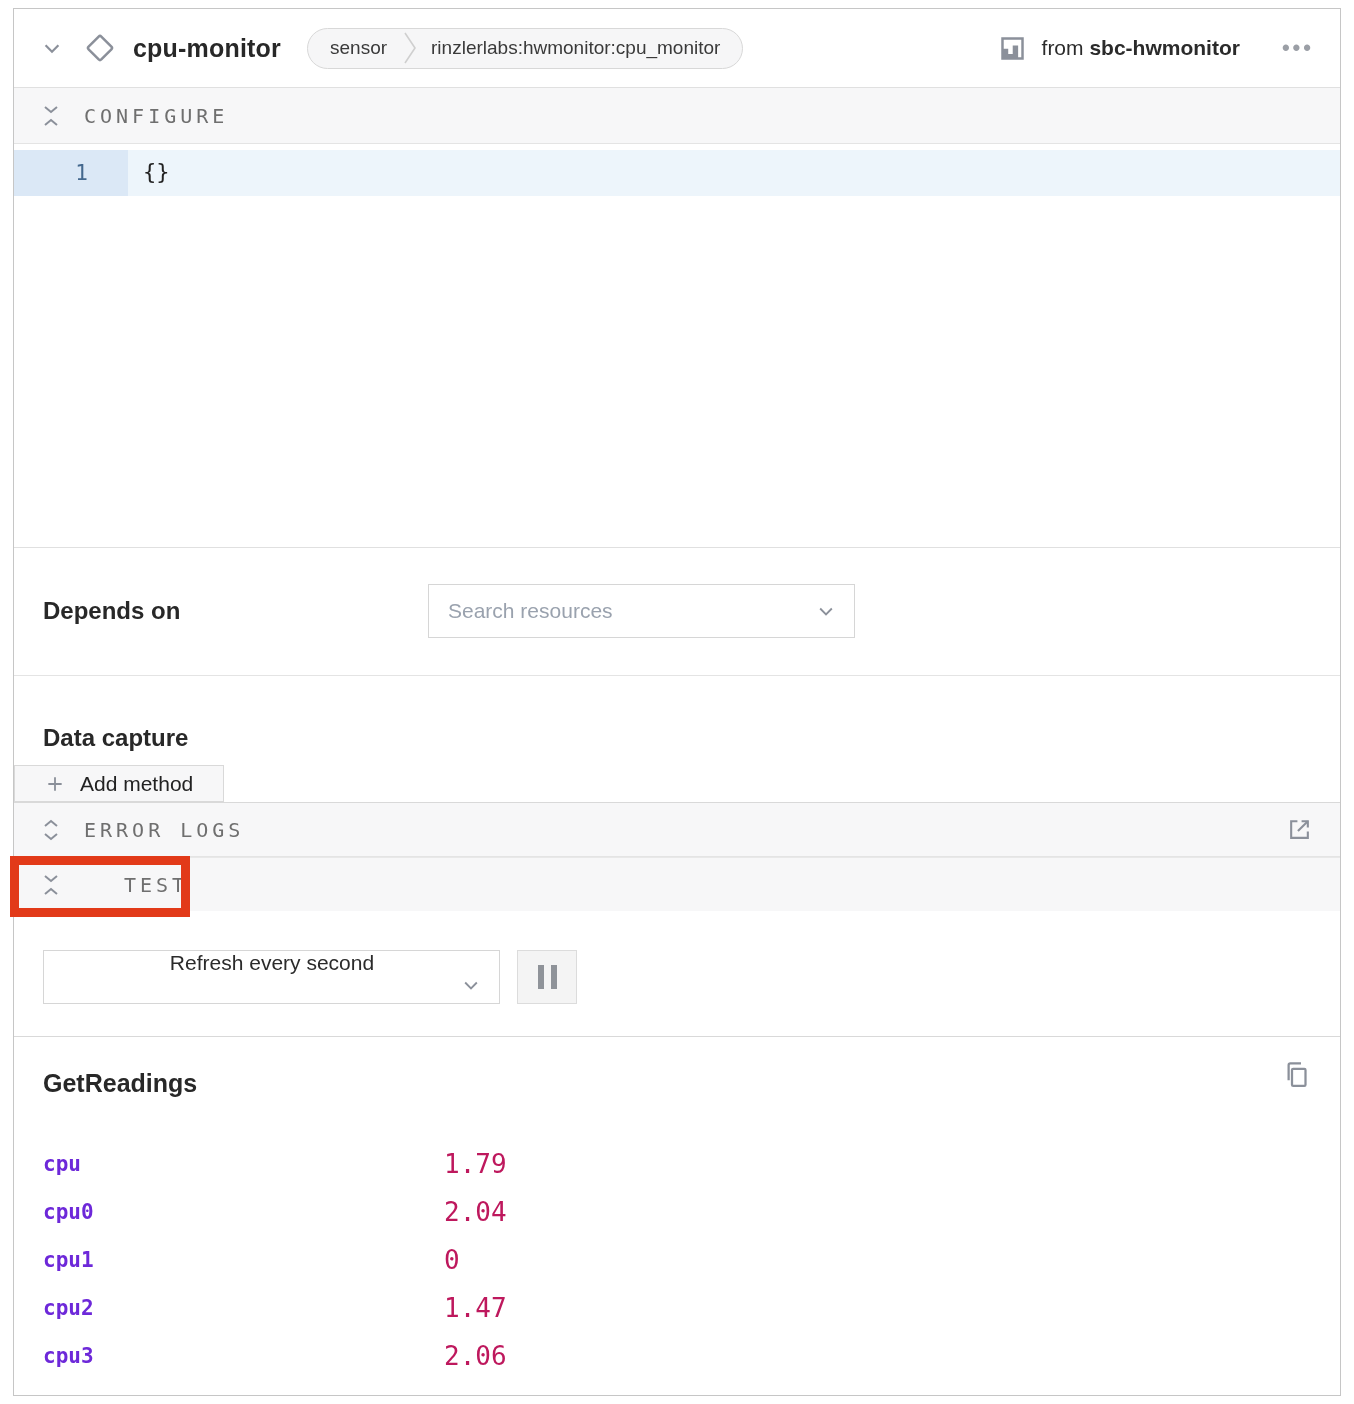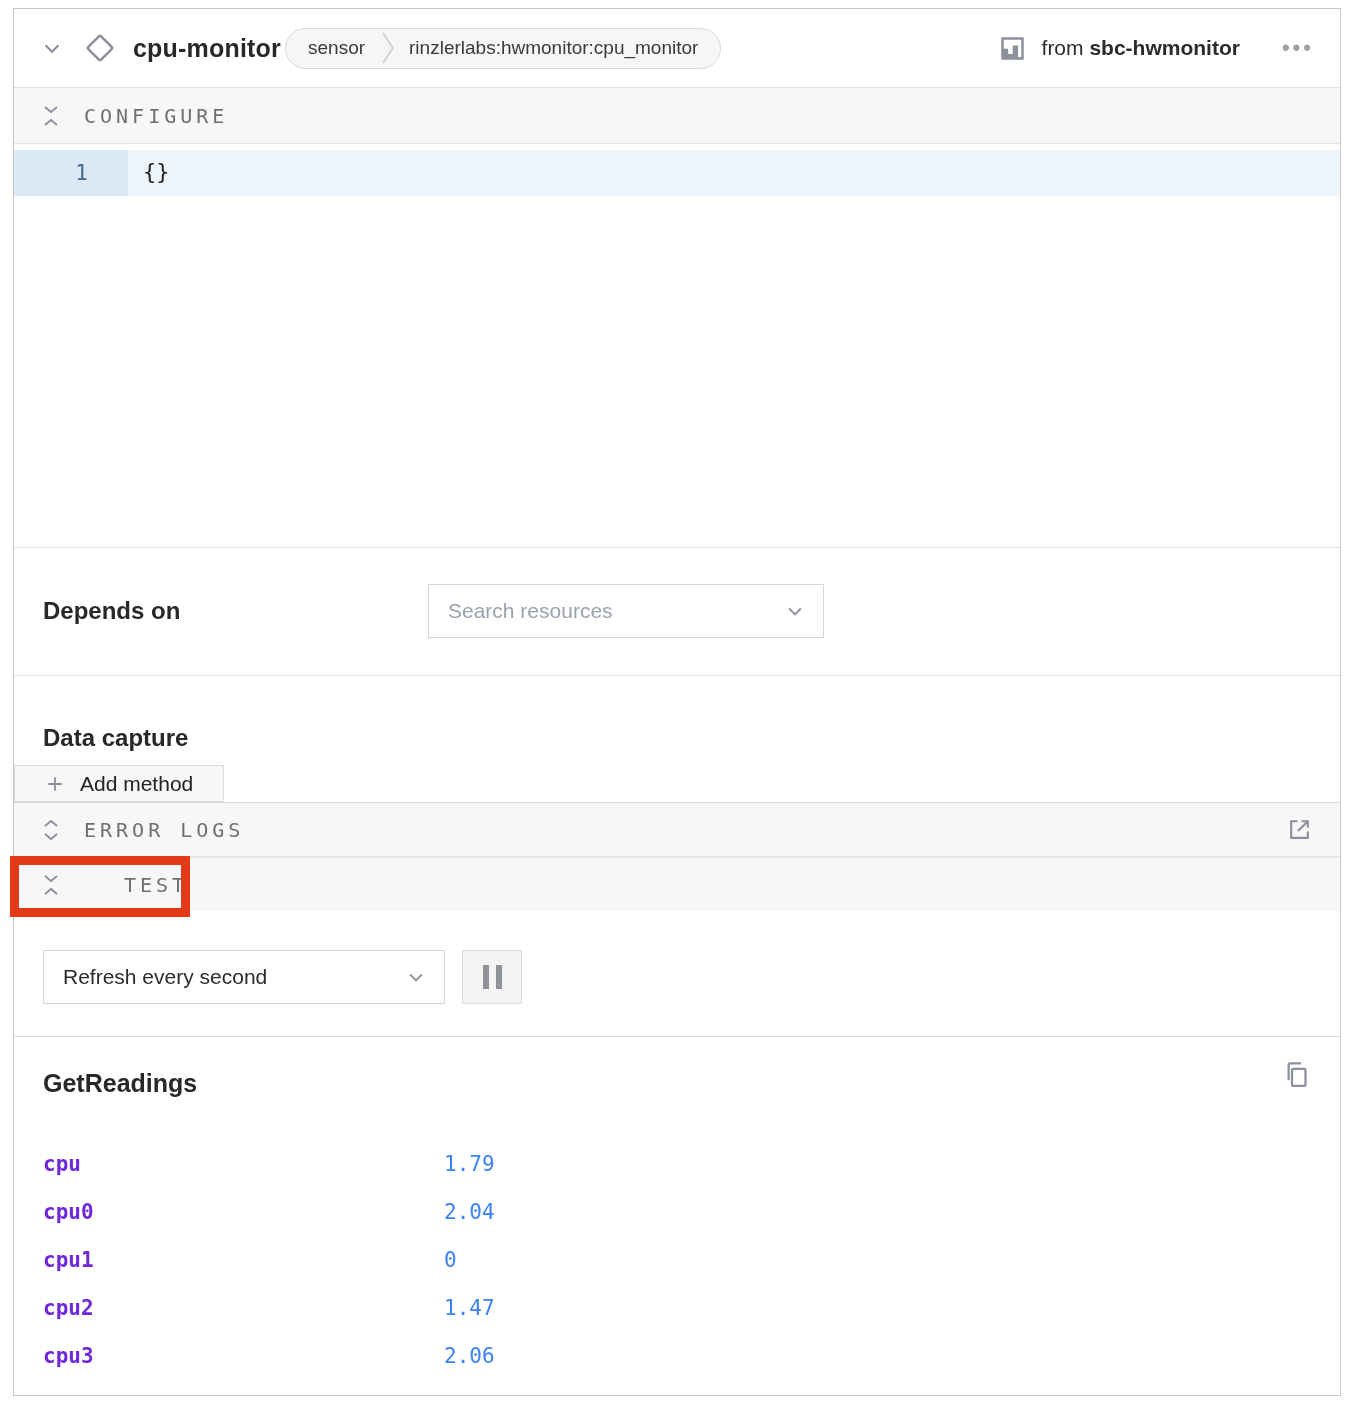--- a/index.html
+++ b/index.html
@@ -5,21 +5,21 @@
   * { margin:0; padding:0; box-sizing:border-box; }
   html,body { width:1354px; height:1404px; background:#ffffff;
     font-family:"Liberation Sans", sans-serif; color:#282828; }
   .panel { position:absolute; left:13px; top:8px; width:1328px; height:1388px;
     border:1.5px solid #c6c6c6; background:#fff; display:flex; flex-direction:column; }
 
   
   .hdr { height:78px; flex:0 0 78px; display:flex; align-items:center; padding:0 26px 0 27px; }
   .hdr .chev { width:22px; height:22px; color:#8b909a; margin-right:22px; cursor:pointer; }
   .hdr .diamond { width:30px; height:30px; color:#8b909a; margin-right:18px; }
-  .hdr-title { font-size:25px; font-weight:bold; letter-spacing:.2px; margin-right:4px; }
+  .hdr-title { font-size:25px; font-weight:bold; letter-spacing:.2px; margin-right:26px; }
   .pill { display:flex; align-items:center; height:41px; border:1px solid #d8d8d8;
     background:#f6f6f7; border-radius:21px; padding:0 22px; font-size:19px; color:#3a3a3a; }
   .pill .sep { width:14px; height:34px; margin:0 14px 0 16px; color:#cfcfcf; }
   .hdr-right { margin-left:auto; display:flex; align-items:center; }
   .part-icon { width:27px; height:27px; margin-right:16px; }
   .from-txt { font-size:21px; color:#2b2b2b; }
   .from-txt b { font-weight:bold; }
   .dots { margin-left:42px; color:#9b9fa6; letter-spacing:3px; font-size:22px;
     font-weight:bold; cursor:pointer; line-height:10px; }
 
@@ -40,53 +40,53 @@
     line-height:46px; }
   .code-body { flex:1; background:#edf5fb; font-family:"DejaVu Sans Mono", monospace;
     font-size:22px; line-height:44px; padding-left:15px; color:#222; }
 
   
   .form-row { flex:0 0 128px; height:128px; display:flex; align-items:flex-start;
     border-top:1px solid #e4e4e4; padding-top:36px; }
   .form-row:first-of-type { border-top:none; }
   .form-label { width:414px; padding-left:29px; font-size:24px; font-weight:bold;
     line-height:54px; }
-  .select { width:396px; height:54px; border:1px solid #d6d6d6; background:#fff;
+  .select { width:427px; height:54px; border:1px solid #d6d6d6; background:#fff;
     display:flex; align-items:center; padding:0 18px 0 19px; cursor:pointer; }
   .select .ph { font-size:21px; color:#9aa2ae; }
   .select .val { font-size:21px; color:#2b2b2b; }
   .select .sel-chev { margin-left:auto; width:20px; height:20px; color:#8b909a; }
   .btn { height:59px; display:inline-flex; align-items:center; border:1px solid #d9d9d9;
     background:#f7f7f8; padding:0 30px; cursor:pointer; }
   .btn .plus { width:20px; height:20px; color:#8b909a; margin-right:15px; }
   .btn-label { font-size:21px; color:#222; }
 
   .bar.errorlogs { border-top:1px solid #d9d9d9; }
   .bar.test { height:54px; flex:0 0 54px; border-top:1px solid #e8e8e8; border-bottom:none;gap:40px; }
 
   
   .test-controls { flex:0 0 126px; height:126px; background:#fff; display:flex;
     align-items:flex-start; padding:39px 0 0 29px; border-bottom:1px solid #d9d9d9; }
-  .refresh-select { width:402px; }
+  .refresh-select { width:457px;flex-direction:column; }
   .pause-btn { width:60px; height:54px; margin-left:17px; background:#f4f4f4;
     border:1px solid #dcdcdc; display:flex; align-items:center; justify-content:center;
     cursor:pointer; }
   .pause-glyph { display:flex; gap:7px; }
   .pause-glyph i { display:block; width:6px; height:24px; background:#8f9399; }
 
   
   .readings { flex:1; position:relative; padding:32px 0 0 29px; }
   .method-name { font-size:25px; font-weight:bold; }
   .copy-icon { position:absolute; right:30px; top:24px; width:27px; height:27px;
     color:#8b909a; cursor:pointer; }
   .rtable { margin-top:42px; }
   .rrow { display:flex; height:48px; align-items:center; }
   .rkey { width:401px; font-family:"DejaVu Sans Mono", monospace; font-weight:bold;
     font-size:21px; color:#6d28d9; }
-  .rval { font-family:"DejaVu Sans Mono", monospace; font-size:21px; color:#3b82f6; }
+  .rval { font-family:"DejaVu Sans Mono", monospace; font-size:26px; color:#be185d; }
 
   
   .annotation { position:absolute; left:10px; top:856px; width:180px; height:61px;
     border:9px solid #e23a19; pointer-events:none; z-index:50; }
 
   svg { display:block; }
 </style>
 </head>
 <body>
 

